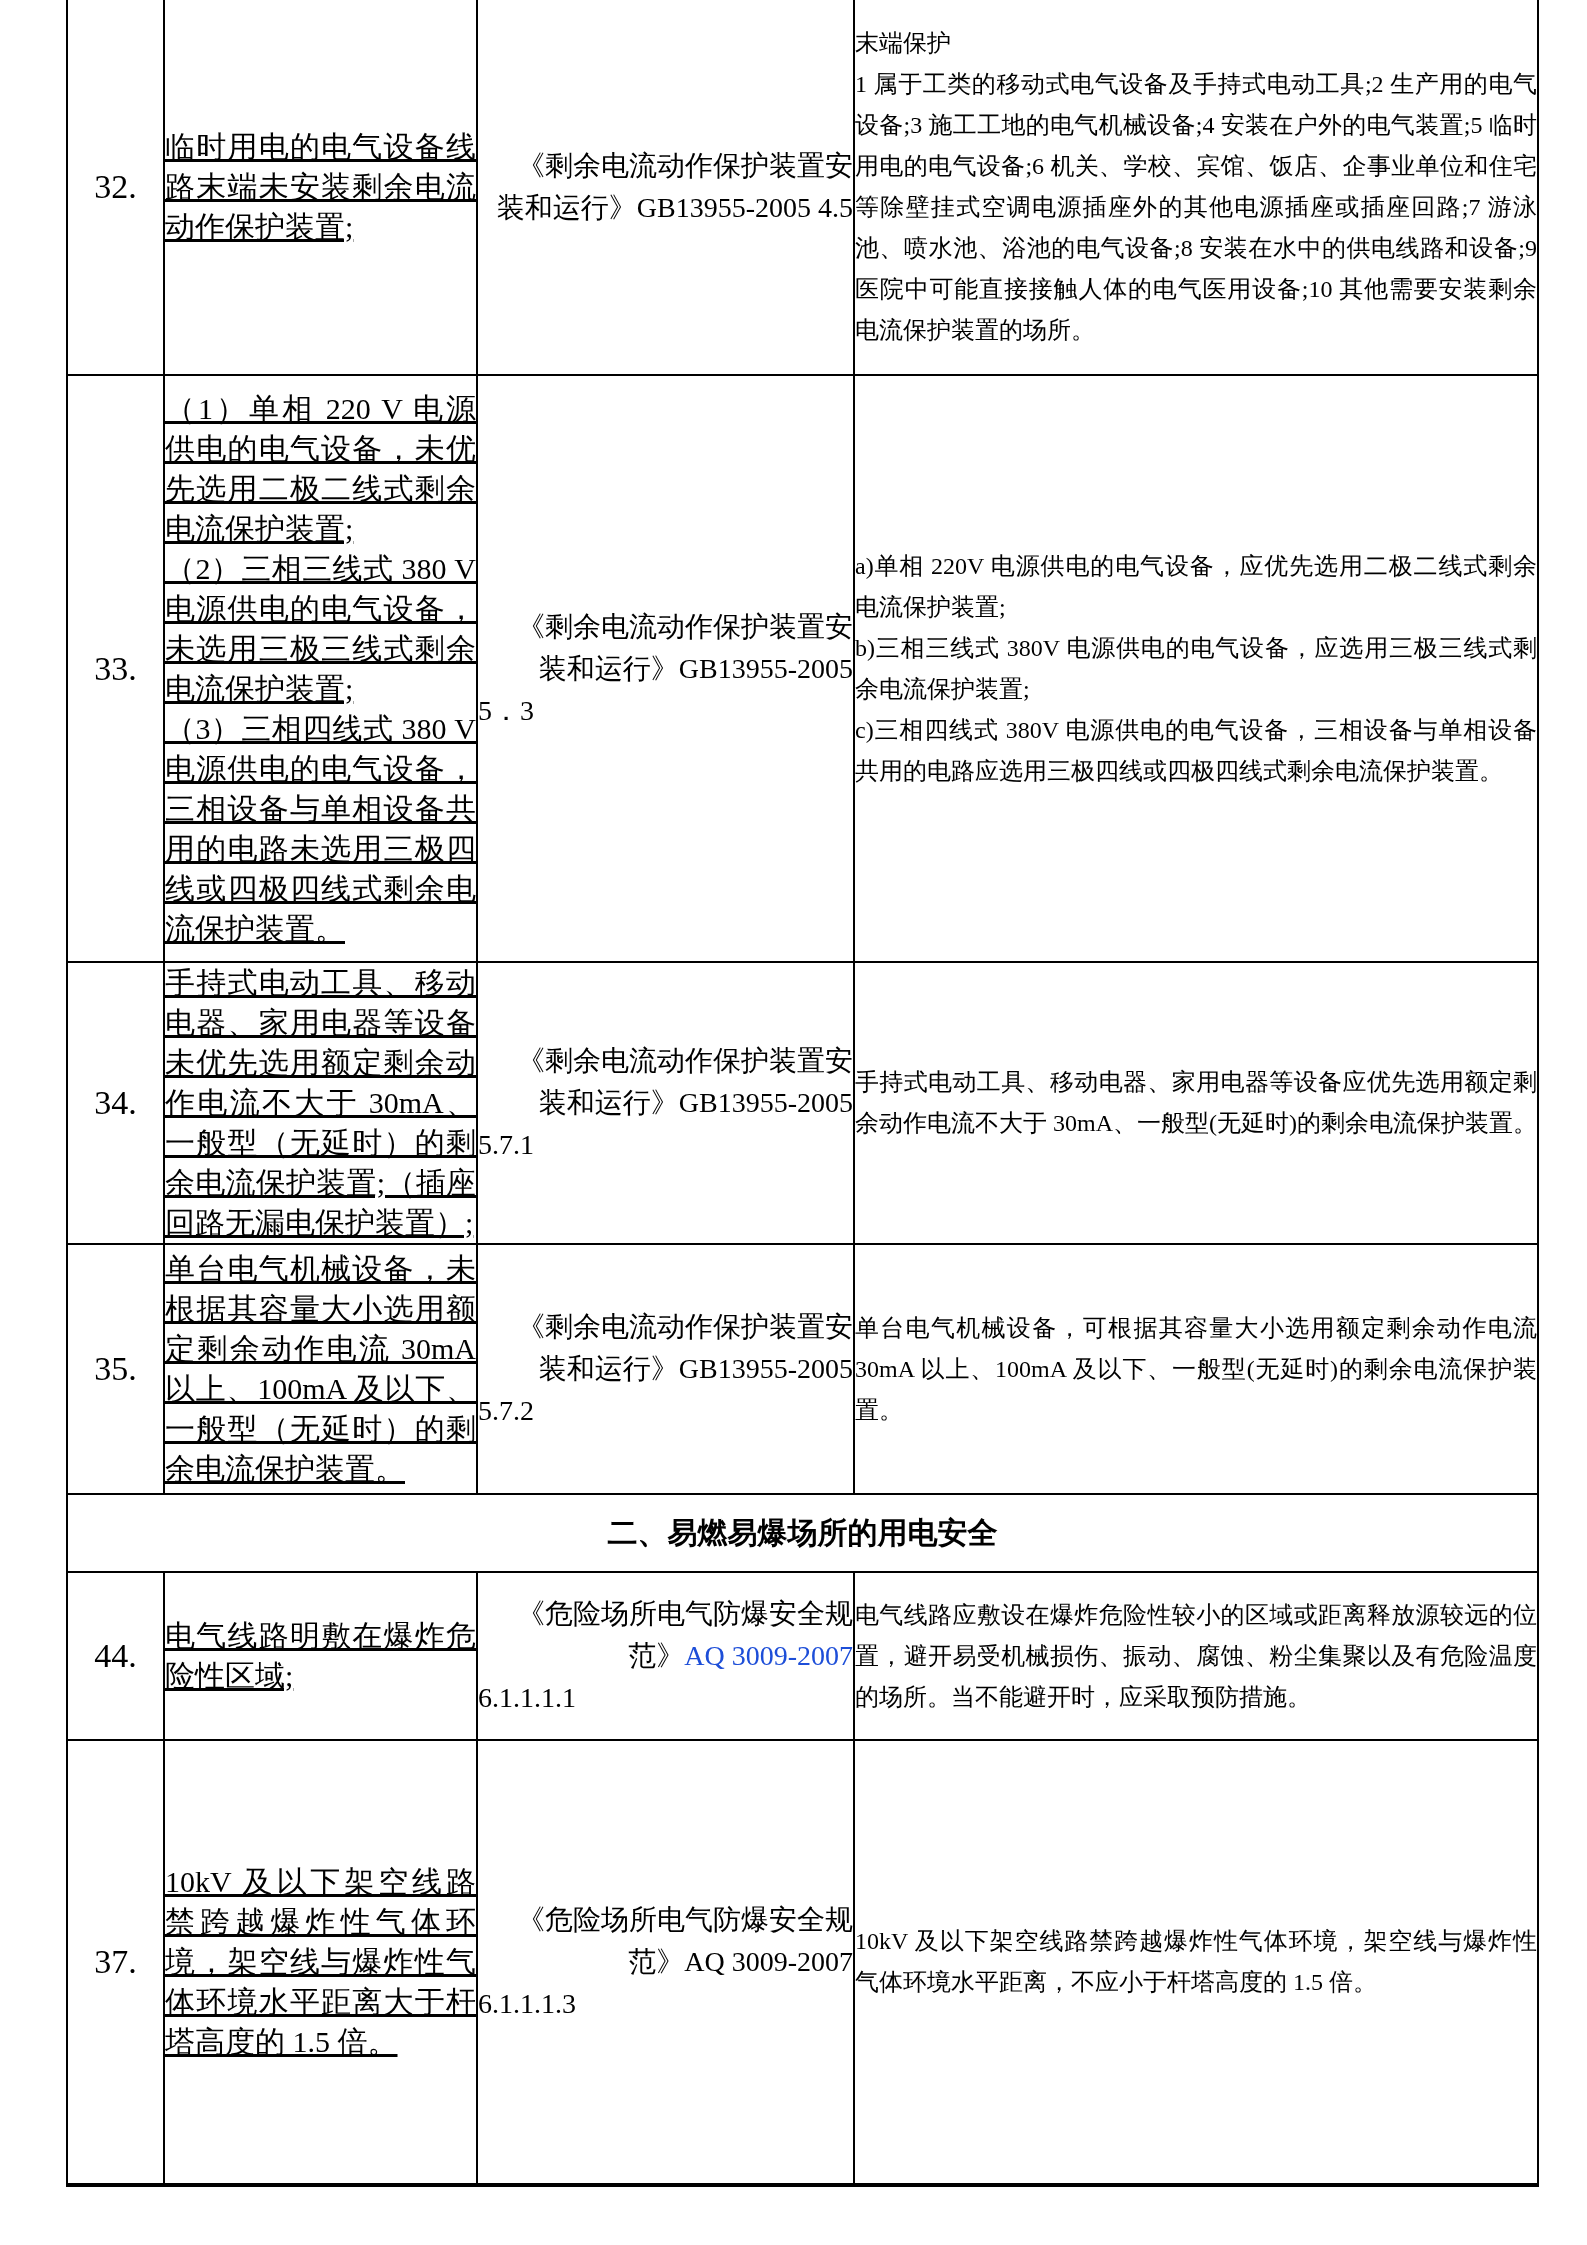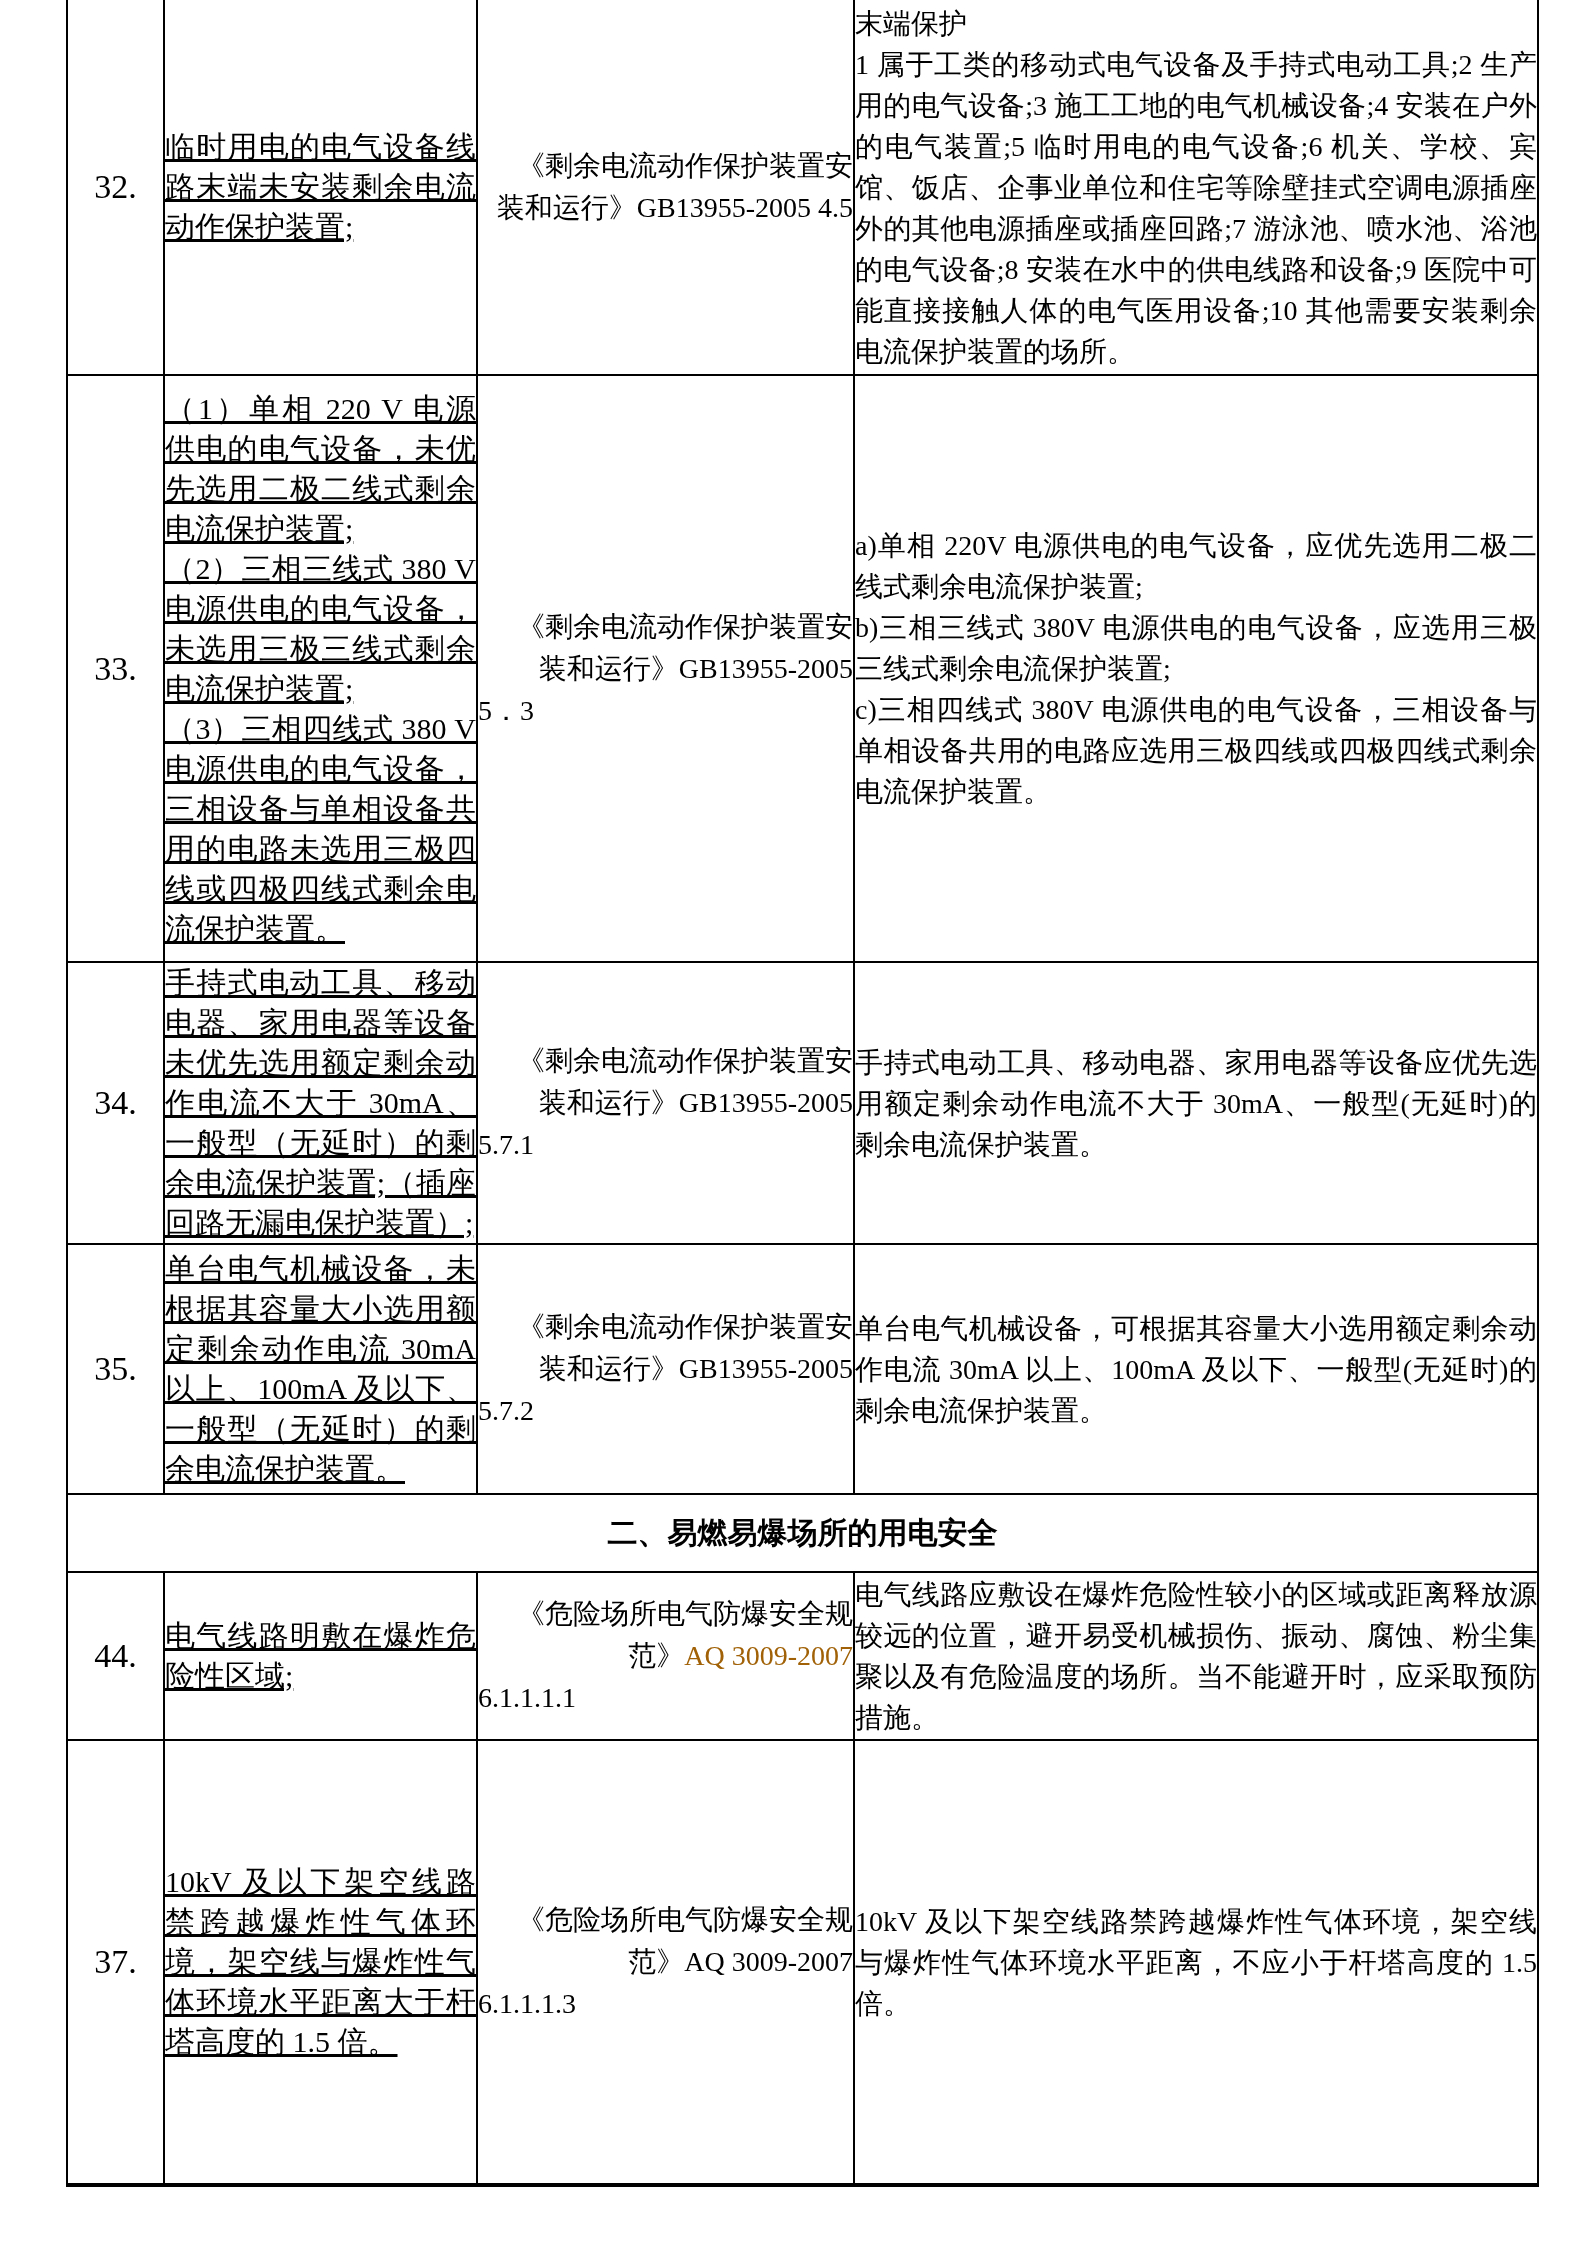--- a/index.html
+++ b/index.html
@@ -15,21 +15,21 @@
   }
   #tbl td{
     border:2px solid #000;vertical-align:middle;overflow:hidden;padding:0;
   }
   #tbl tr:first-child td{border-top:0;}
   #tbl p{margin:0;}
   .c-num{text-align:center;font-size:34px;}
   .c-issue{font-size:30px;line-height:40px;text-align:justify;padding:0 10px;text-decoration:underline;}
   .c-std{font-size:28px;line-height:42px;text-align:left;padding:0 8px 0 12px;}
   .c-std p:first-child{text-indent:1em;text-align:right;}
-  .c-req{font-size:28px;line-height:41px;text-align:justify;padding:0 12px;}
+  .c-req{font-size:24px;line-height:41px;text-align:justify;padding:0 12px;}
   .c-section{text-align:center;font-weight:bold;font-size:30px;line-height:34px;}
 </style>
 </head>
 <body>
 
 <table id="tbl">
   <colgroup>
     <col style="width:97px">
     <col style="width:313px">
     <col style="width:377px">
@@ -94,21 +94,21 @@
       </tr>
       <tr style="height: 78px;">
         <td class="c-section" colspan="4">二、易燃易爆场所的用电安全</td>
       </tr>
       <tr style="height: 168px;">
         <td class="c-num">44.</td>
         <td class="c-issue">
           <p>电气线路明敷在爆炸危险性区域;</p>
         </td>
         <td class="c-std">
-          <p><span>《危险场所电气防爆安全规范》</span><span style="color: #a16207;">AQ 3009-2007</span></p>
+          <p><span>《危险场所电气防爆安全规范》</span><span style="color: #1d4ed8;">AQ 3009-2007</span></p>
           <p><span>6.1.1.1.1</span></p>
         </td>
         <td class="c-req">
           <p>电气线路应敷设在爆炸危险性较小的区域或距离释放源较远的位置，避开易受机械损伤、振动、腐蚀、粉尘集聚以及有危险温度的场所。当不能避开时，应采取预防措施。</p>
         </td>
       </tr>
       <tr style="height: 445px;">
         <td class="c-num">37.</td>
         <td class="c-issue">
           <p>10kV 及以下架空线路禁跨越爆炸性气体环境，架空线与爆炸性气体环境水平距离大于杆塔高度的 1.5 倍。</p>

